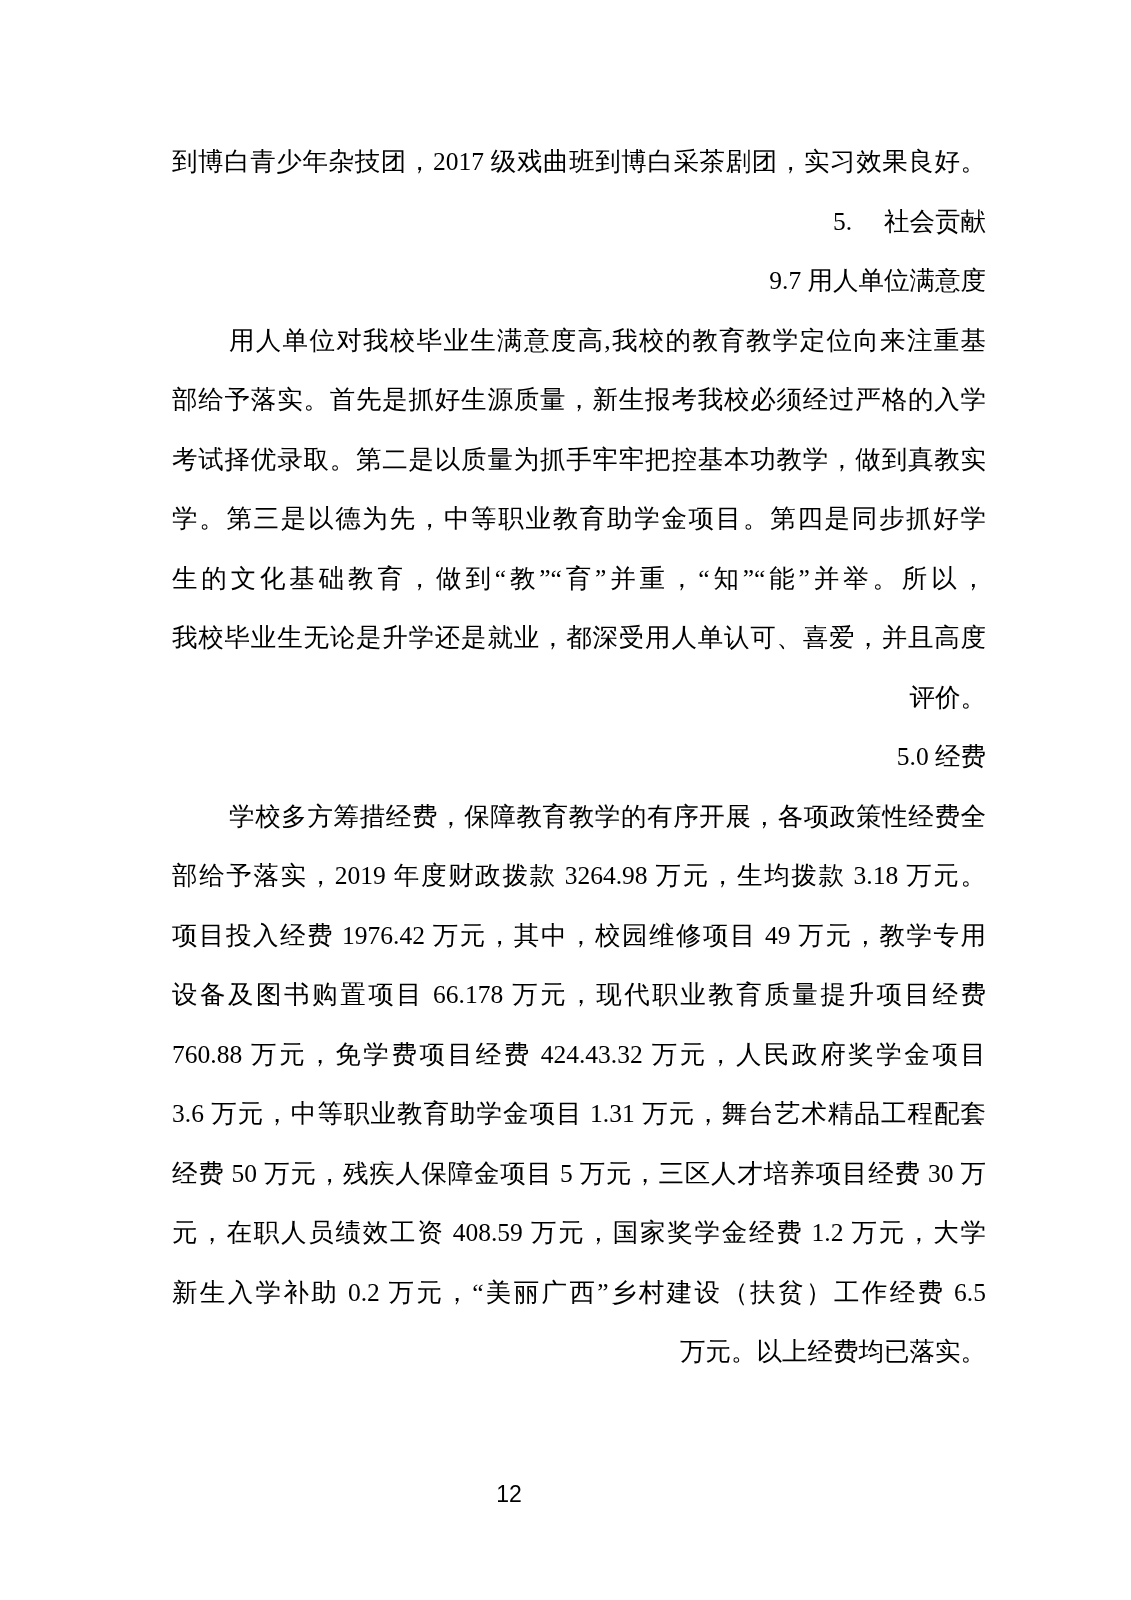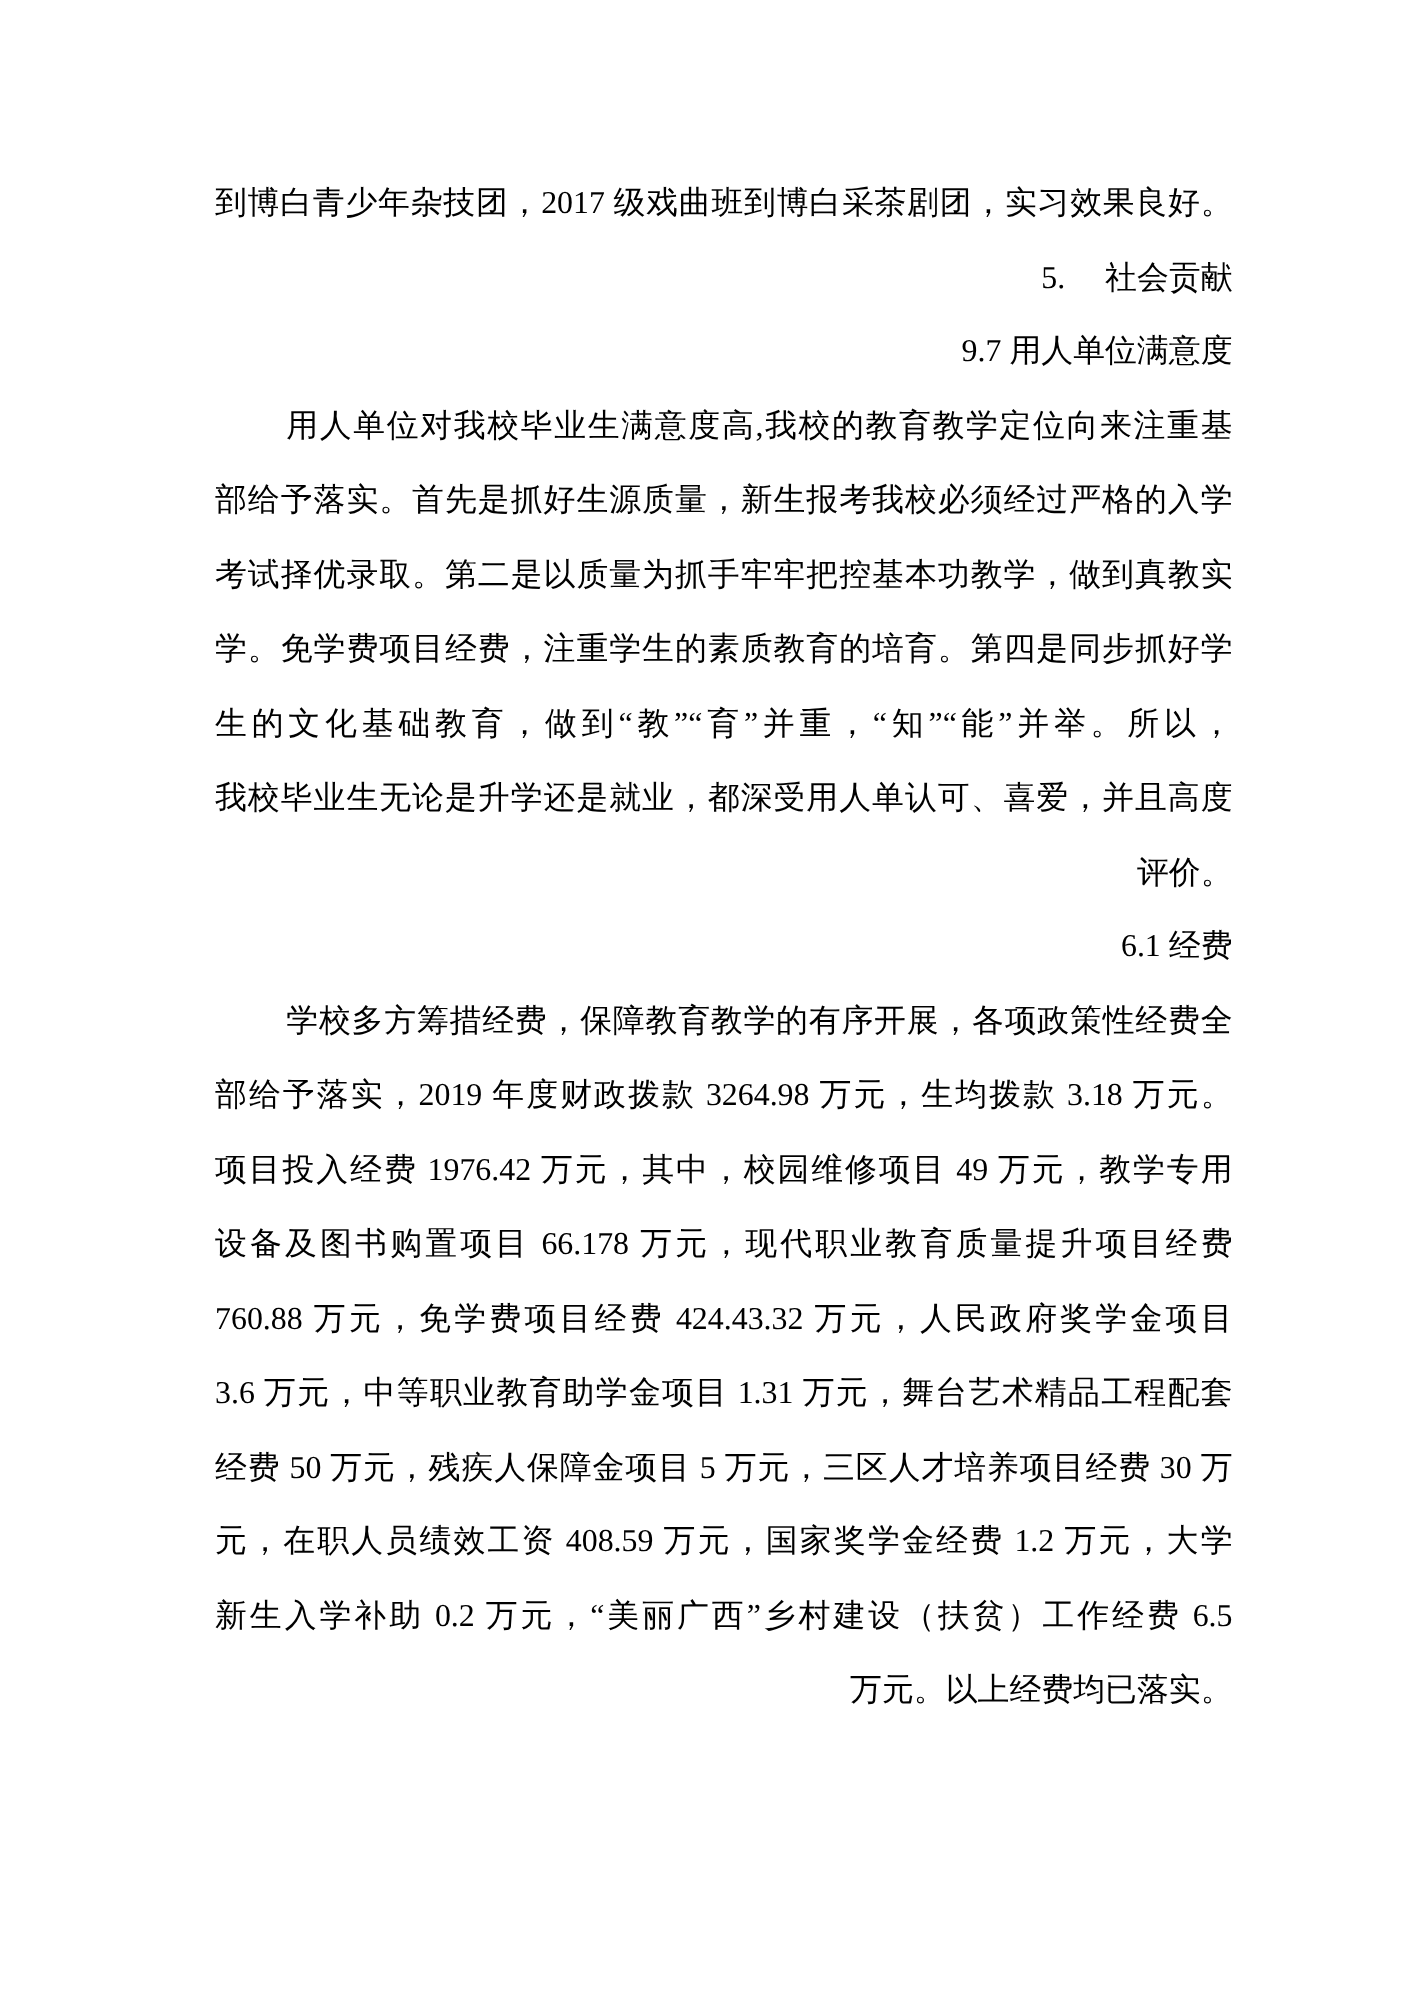--- a/index.html
+++ b/index.html
@@ -57,29 +57,30 @@
 <body>
 
 <div class="page">
   <div class="content">
       <div class="line j">到博白青少年杂技团，2017 级戏曲班到博白采茶剧团，实习效果良好。</div>
       <div class="line heading">5.　 社会贡献</div>
       <div class="line heading">9.7 用人单位满意度</div>
       <div class="line j indent">用人单位对我校毕业生满意度高,我校的教育教学定位向来注重基</div>
       <div class="line j">部给予落实。首先是抓好生源质量，新生报考我校必须经过严格的入学</div>
       <div class="line j">考试择优录取。第二是以质量为抓手牢牢把控基本功教学，做到真教实</div>
-      <div class="line j">学。免学费项目经费，注重学生的素质教育的培育。第四是同步抓好学</div>
+      <div class="line j">学。第三是以德为先，中等职业教育助学金项目。第四是同步抓好学</div>
       <div class="line j">生的文化基础教育，做到“教”“育”并重，“知”“能”并举。所以，</div>
       <div class="line j">我校毕业生无论是升学还是就业，都深受用人单认可、喜爱，并且高度</div>
       <div class="line">评价。</div>
-      <div class="line heading">6.1 经费</div>
+      <div class="line heading">5.0 经费</div>
       <div class="line j indent">学校多方筹措经费，保障教育教学的有序开展，各项政策性经费全</div>
       <div class="line j">部给予落实，2019 年度财政拨款 3264.98 万元，生均拨款 3.18 万元。</div>
       <div class="line j">项目投入经费 1976.42 万元，其中，校园维修项目 49 万元，教学专用</div>
       <div class="line j">设备及图书购置项目 66.178 万元，现代职业教育质量提升项目经费</div>
       <div class="line j">760.88 万元，免学费项目经费 424.43.32 万元，人民政府奖学金项目</div>
       <div class="line j">3.6 万元，中等职业教育助学金项目 1.31 万元，舞台艺术精品工程配套</div>
       <div class="line j">经费 50 万元，残疾人保障金项目 5 万元，三区人才培养项目经费 30 万</div>
       <div class="line j">元，在职人员绩效工资 408.59 万元，国家奖学金经费 1.2 万元，大学</div>
       <div class="line j">新生入学补助 0.2 万元，“美丽广西”乡村建设（扶贫）工作经费 6.5</div>
       <div class="line">万元。以上经费均已落实。</div>
     </div>
+  <div class="pagenum">12</div>
 </div>
 
 </body></html>

